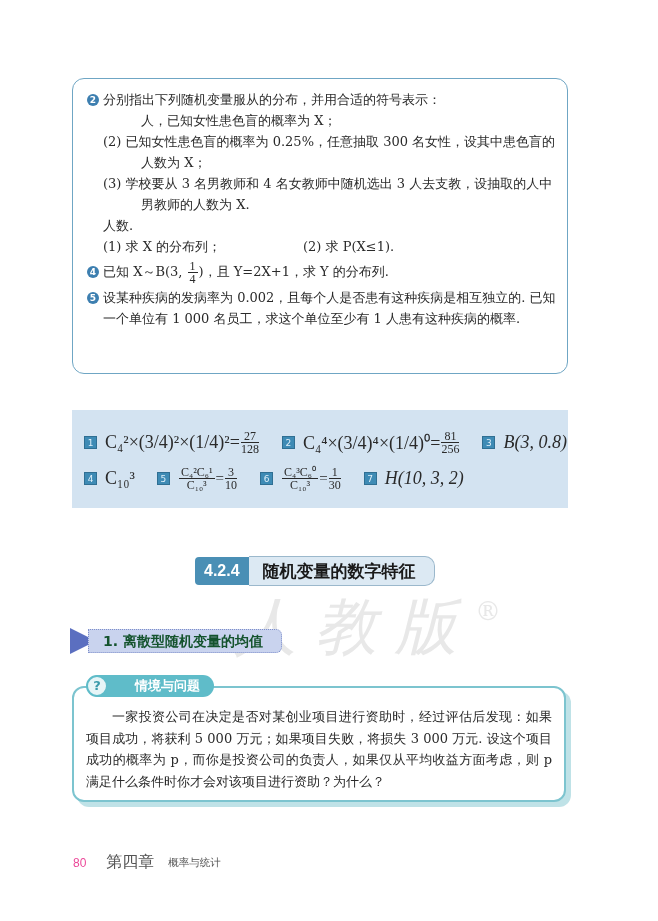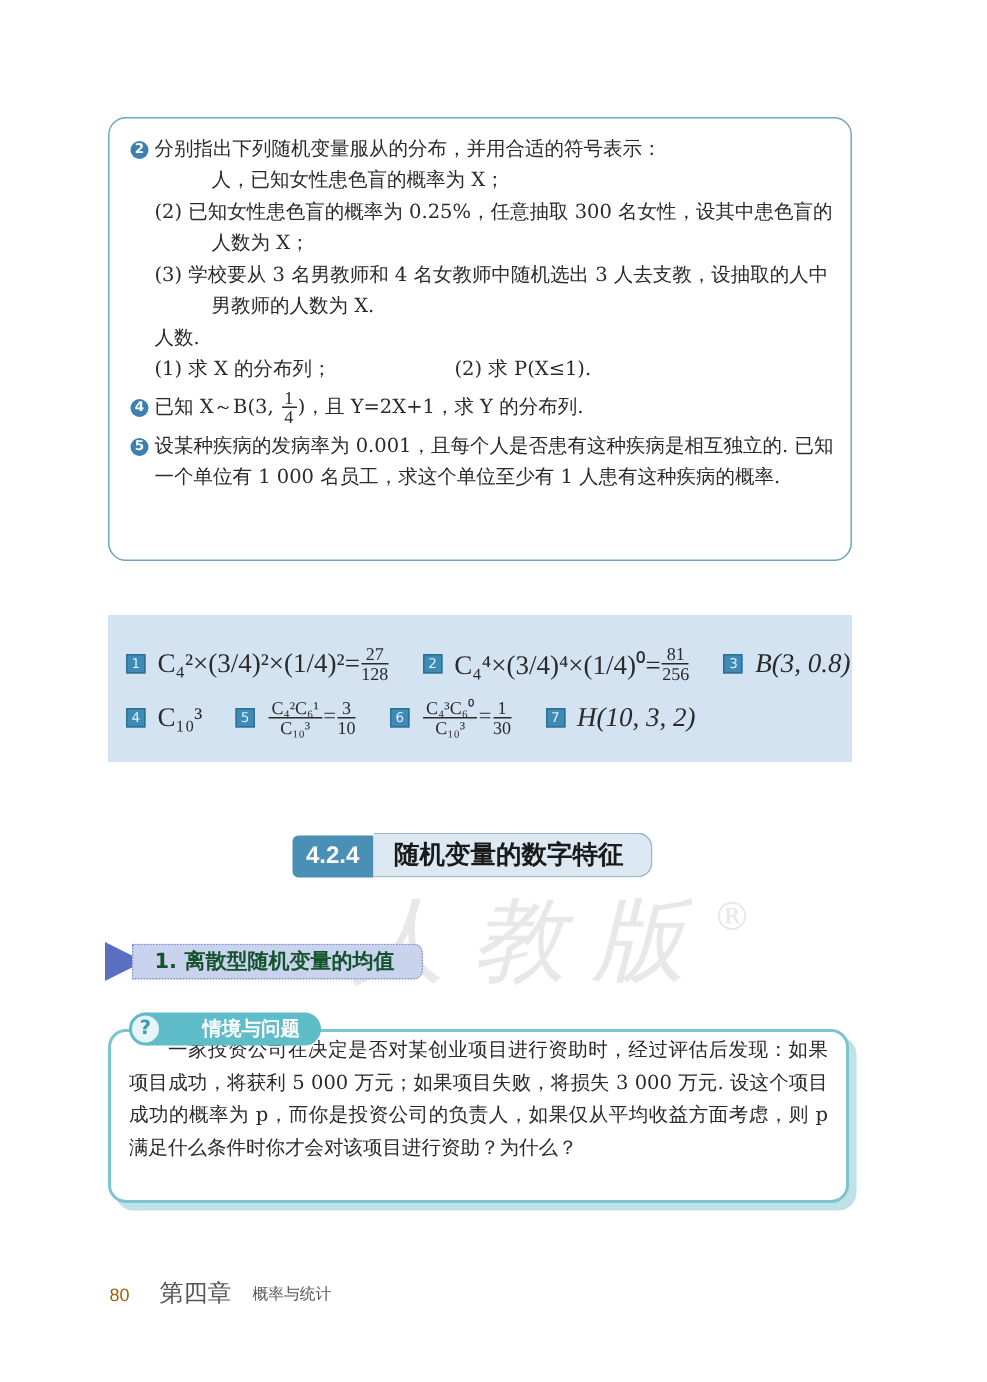--- a/index.html
+++ b/index.html
@@ -30,21 +30,21 @@
   .ans-row { display: flex; align-items: center; height: 36px; font-family: "Liberation Serif", serif; font-size: 15px; white-space: nowrap; }
   .ans-item { display: flex; align-items: center; margin-right: 22px; }
   .ans-tag {
     display: inline-block; width: 13px; height: 13px; background: #3e8bb5; color: #dff0fa;
     font-size: 9px; line-height: 13px; text-align: center; font-family: "DejaVu Sans", sans-serif;
     margin-right: 8px; border: 1px solid #2f6f93;
   }
   .ans-expr { font-size: 18px; }
 
   .section-title {
-    position: absolute; left: 195px; top: 557px; height: 28px; display: flex; align-items: flex-end;
+    position: absolute; left: 195px; top: 557px; height: 28px; display: flex; align-items: center;
   }
   .sec-num {
     background: #4a8fb5; color: #fff; font-family: "Liberation Sans", sans-serif; font-weight: bold;
     font-size: 16px; line-height: 28px; padding: 0 9px; border-radius: 4px 0 0 4px;
   }
   .sec-label {
     background: #dce9f3; color: #1a1a1a; font-family: "DejaVu Sans", sans-serif; font-weight: bold;
     font-size: 17px; line-height: 28px; padding: 0 18px 0 14px; border-radius: 0 10px 10px 0;
     border: 1px solid #9bb8cc; border-left: none;
   }
@@ -59,36 +59,36 @@
   .sub-arrow { width: 0; height: 0; border-top: 13px solid transparent; border-bottom: 13px solid transparent; border-left: 26px solid #5b6fc0; }
   .sub-label {
     background: #c9d3ee; color: #14532d; font-family: "DejaVu Sans", sans-serif; font-weight: bold;
     font-size: 14px; line-height: 22px; padding: 0 18px 0 14px; margin-left: -8px;
     border: 1px dotted #7f8fca; border-radius: 0 6px 6px 0;
   }
 
   .scenario-box {
     position: absolute; left: 72px; top: 686px; width: 494px; height: 116px;
     border: 2px solid #7cc4cf; border-radius: 12px; background: #fff;
-    box-shadow: 5px 5px 0 #bfe2e7; padding: 2px 12px 0 12px;
+    box-shadow: 5px 5px 0 #bfe2e7; padding: 18px 12px 0 12px;
   }
   .scenario-tab {
     position: absolute; left: 88px; top: 675px; height: 22px; display: flex; align-items: center;
     background: #5fbcc9; border-radius: 11px; padding: 0 14px 0 4px; z-index: 2;
   }
   .scenario-icon {
     width: 22px; height: 22px; border-radius: 50%; background: #e6f5f7; border: 2px solid #5fbcc9;
     color: #3a9aaa; font-family: "DejaVu Sans", sans-serif; font-weight: bold; font-size: 13px;
     line-height: 18px; text-align: center; margin-left: -6px; margin-right: 6px;
   }
   .scenario-label { color: #fff; font-family: "DejaVu Sans", sans-serif; font-size: 13px; font-weight: bold; margin-left: 21px; }
   .scenario-text { font-size: 13px; line-height: 21.5px; text-indent: 26px; text-align: justify; }
 
   .footer { position: absolute; left: 73px; top: 852px; display: flex; align-items: center; font-size: 11px; }
-  .page-num { font-family: "Liberation Sans", sans-serif; font-size: 12px; color: #a16207; margin-right: 20px; }
+  .page-num { font-family: "Liberation Sans", sans-serif; font-size: 12px; color: #ec4899; margin-right: 20px; }
   .chapter { color: #555; margin-right: 14px; font-size: 16px; }
   .chapter-title { color: #555; font-size: 10.5px; }
 </style>
 </head>
 <body>
 
 <div class="ex-box">
 
   <div class="q-line">
     <span class="q-num">2</span><span>分别指出下列随机变量服从的分布，并用合适的符号表示：</span>
@@ -106,21 +106,21 @@
   <div class="q-line indent1">人数.</div>
   <div class="q-line indent1">
     <span style="display:inline-block;width:200px">(1) 求 X 的分布列；</span><span>(2) 求 P(X≤1).</span>
   </div>
 
   <div class="q-line" style="line-height:30px">
     <span class="q-num">4</span><span>已知 X～B(3, </span><span class="frac"><span class="num">1</span><span>4</span></span><span>)，且 Y=2X+1，求 Y 的分布列.</span>
   </div>
 
   <div class="q-line">
-    <span class="q-num">5</span><span>设某种疾病的发病率为 0.001，且每个人是否患有这种疾病是相互独立的. 已知</span>
+    <span class="q-num">5</span><span>设某种疾病的发病率为 0.002，且每个人是否患有这种疾病是相互独立的. 已知</span>
   </div>
   <div class="q-line indent1">一个单位有 1 000 名员工，求这个单位至少有 1 人患有这种疾病的概率.</div>
 </div>
 
 <div class="ans-box">
   <div class="ans-row">
     <div class="ans-item">
       <span class="ans-tag">1</span>
       <span class="ans-expr">C₄²×(3/4)²×(1/4)²=</span>
       <span class="frac">

